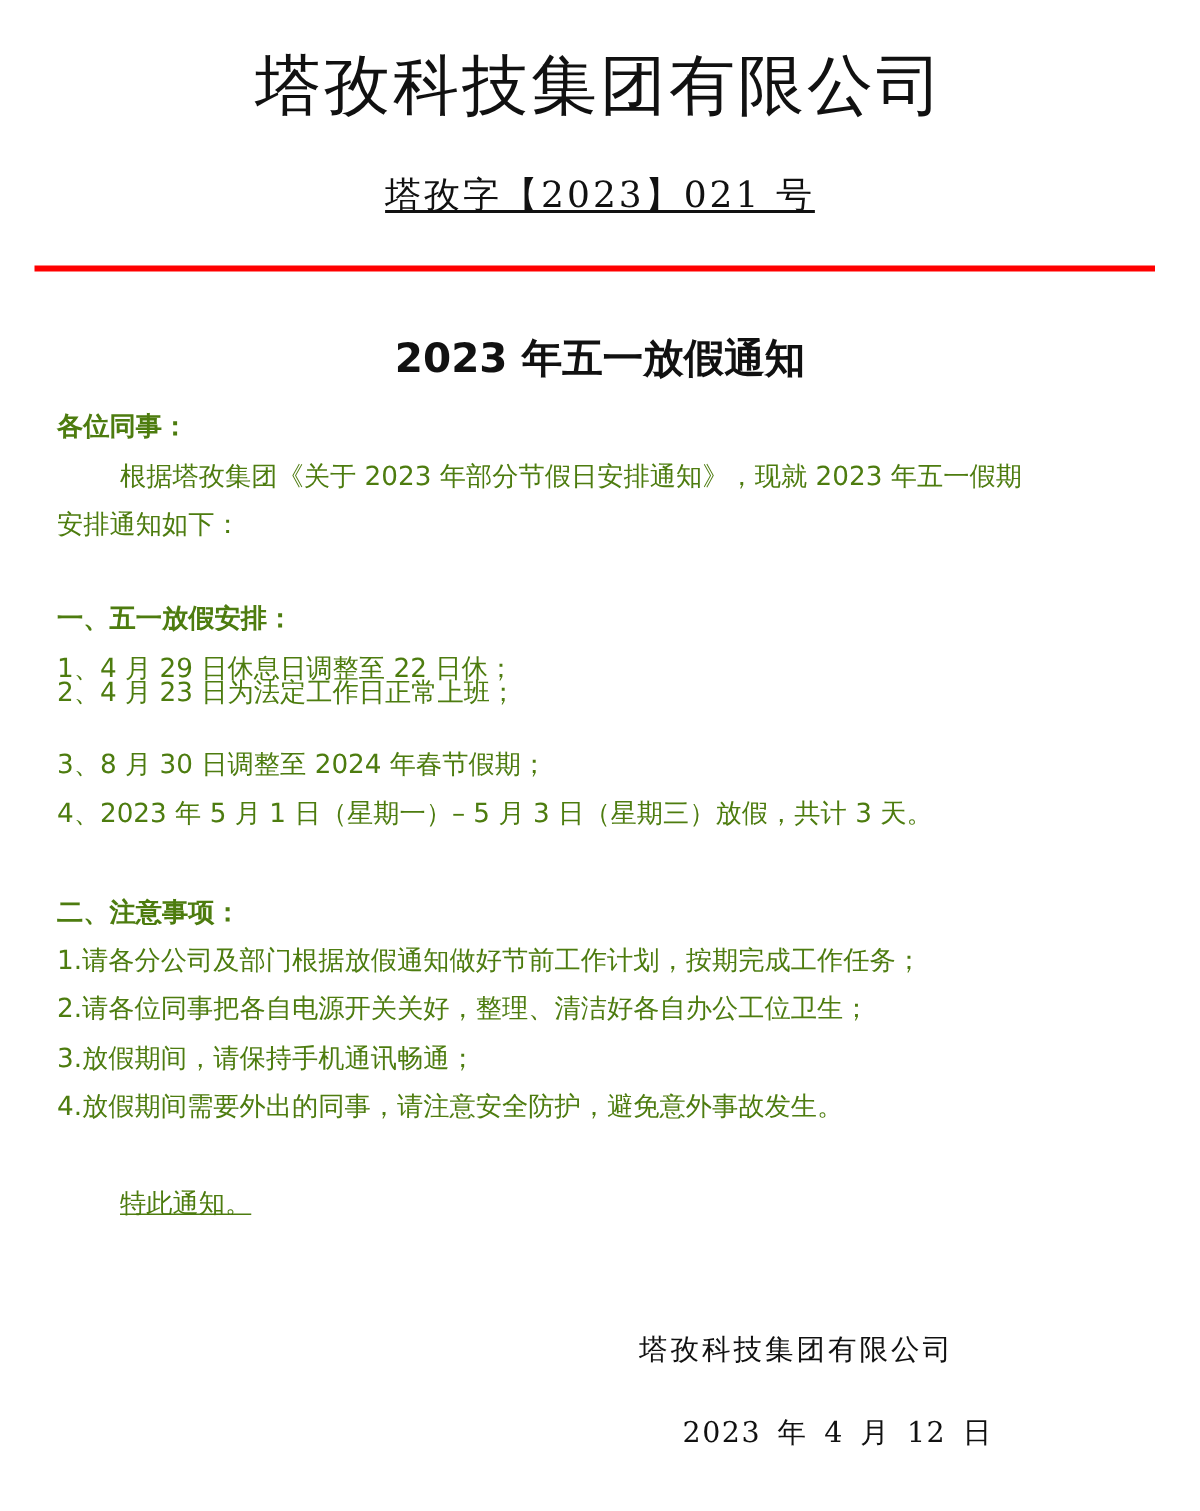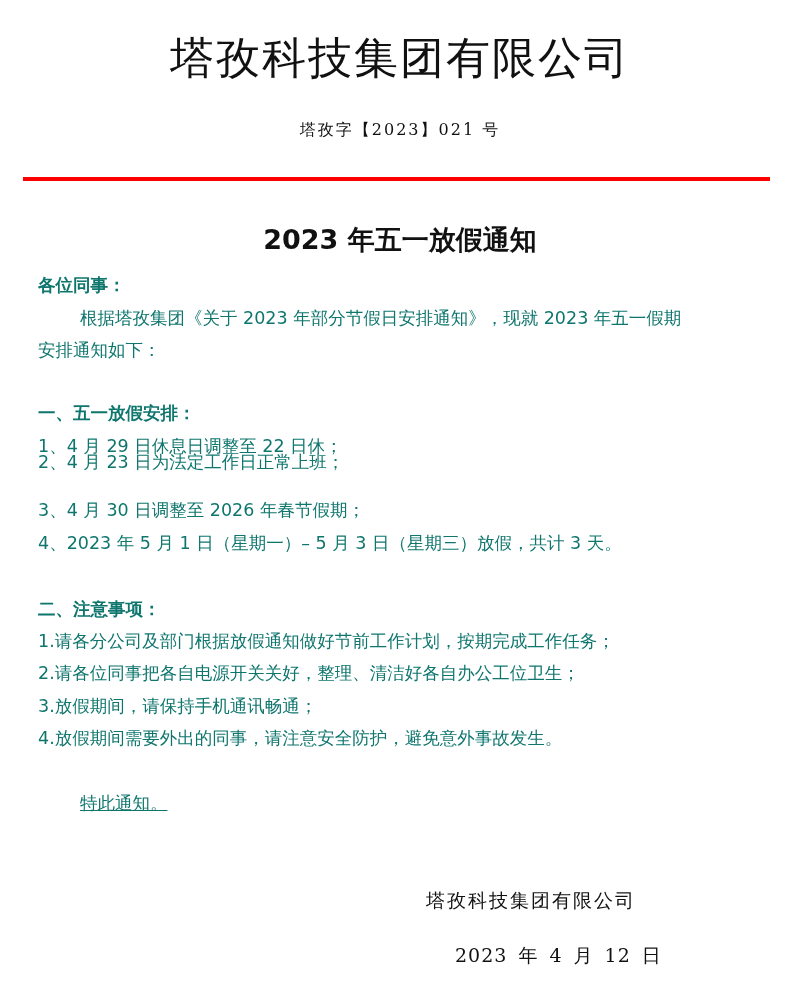--- a/index.html
+++ b/index.html
@@ -21,41 +21,42 @@
       left: 0; width: 800px; top: 28px;
       text-align: center;
       font-size: 44px;
       letter-spacing: 2px;
       line-height: 60px;
       font-weight: normal;
     }
     .doc-number {
       left: 0; width: 800px; top: 110px;
       text-align: center;
-      font-size: 16px;
+      font-size: 24px;
       letter-spacing: 2px;
       line-height: 40px;
+      text-decoration: underline;
     }
     .red-rule {
       left: 23px; width: 747px; top: 177px; height: 4px;
       background: #ff0000;
     }
     .notice-title {
       left: 0; width: 800px; top: 218px;
       text-align: center;
       font-family: "DejaVu Sans", "Liberation Sans", sans-serif;
       font-weight: bold;
       font-size: 27px;
       line-height: 44px;
     }
     .body-text {
       font-family: "DejaVu Sans", "Liberation Sans", sans-serif;
       font-size: 17.5px;
       line-height: 32px;
-      color: #0f766e;
+      color: #4d7c0f;
     }
     .bold { font-weight: bold; }
 
     .salutation { left: 38px; top: 269px; }
     .intro-line1 { left: 80px; top: 302px; }
     .intro-line2 { left: 38px; top: 334px; }
 
     .section1-heading { left: 38px; top: 397px; text-align: right; }
     .s1-item-0 { left: 38px; top: 430px; }
     .s1-item-1 { left: 38px; top: 446px; }
@@ -95,21 +96,21 @@
 
 <div class="abs notice-title">2023 年五一放假通知</div>
 
 <div class="abs body-text bold salutation">各位同事：</div>
 <div class="abs body-text intro-line1">根据塔孜集团《关于 2023 年部分节假日安排通知》，现就 2023 年五一假期</div>
 <div class="abs body-text intro-line2">安排通知如下：</div>
 
 <div class="abs body-text bold section1-heading">一、五一放假安排：</div>
 <div class="abs body-text s1-item-0">1、4 月 29 日休息日调整至 22 日休；</div>
 <div class="abs body-text s1-item-1">2、4 月 23 日为法定工作日正常上班；</div>
-<div class="abs body-text s1-item-2">3、4 月 30 日调整至 2026 年春节假期；</div>
+<div class="abs body-text s1-item-2">3、8 月 30 日调整至 2024 年春节假期；</div>
 <div class="abs body-text s1-item-3">4、2023 年 5 月 1 日（星期一）– 5 月 3 日（星期三）放假，共计 3 天。</div>
 
 <div class="abs body-text bold section2-heading">二、注意事项：</div>
 <div class="abs body-text s2-item-0">1.请各分公司及部门根据放假通知做好节前工作计划，按期完成工作任务；</div>
 <div class="abs body-text s2-item-1">2.请各位同事把各自电源开关关好，整理、清洁好各自办公工位卫生；</div>
 <div class="abs body-text s2-item-2">3.放假期间，请保持手机通讯畅通；</div>
 <div class="abs body-text s2-item-3">4.放假期间需要外出的同事，请注意安全防护，避免意外事故发生。</div>
 
 <div class="abs body-text closing">特此通知。</div>
 

